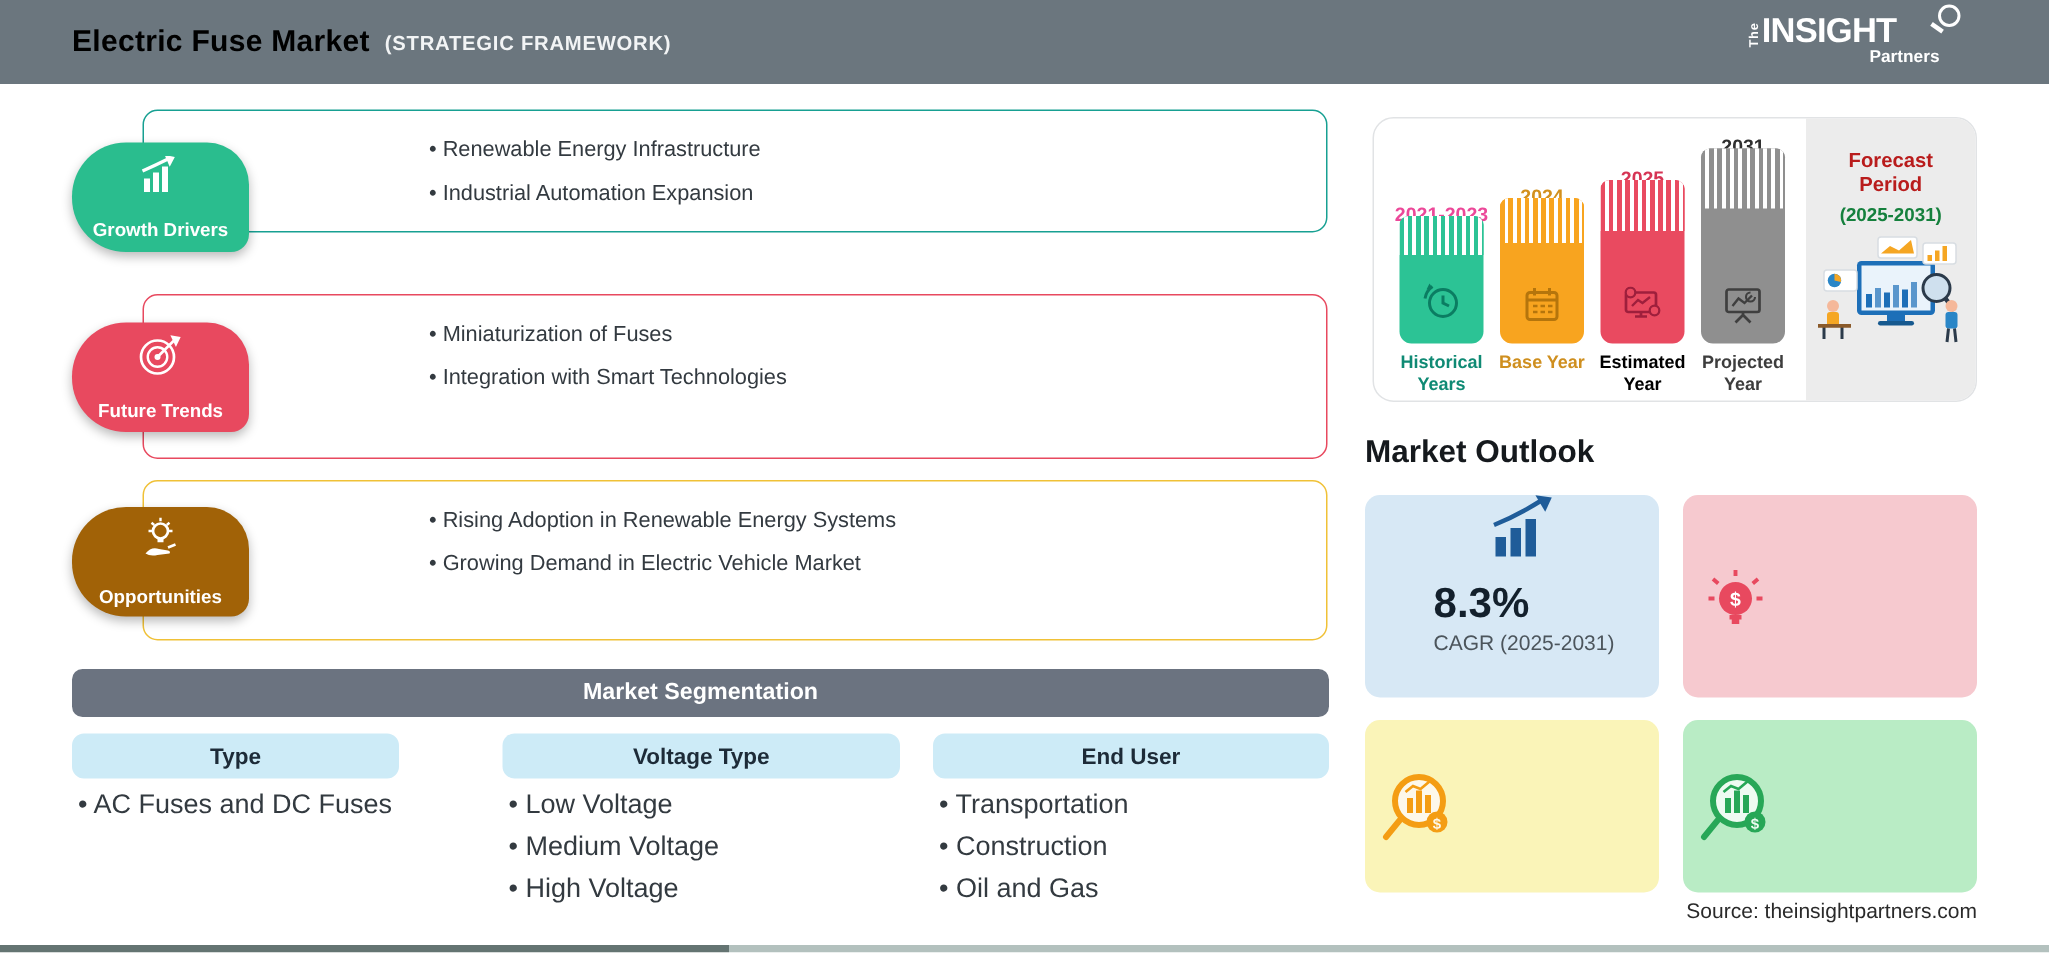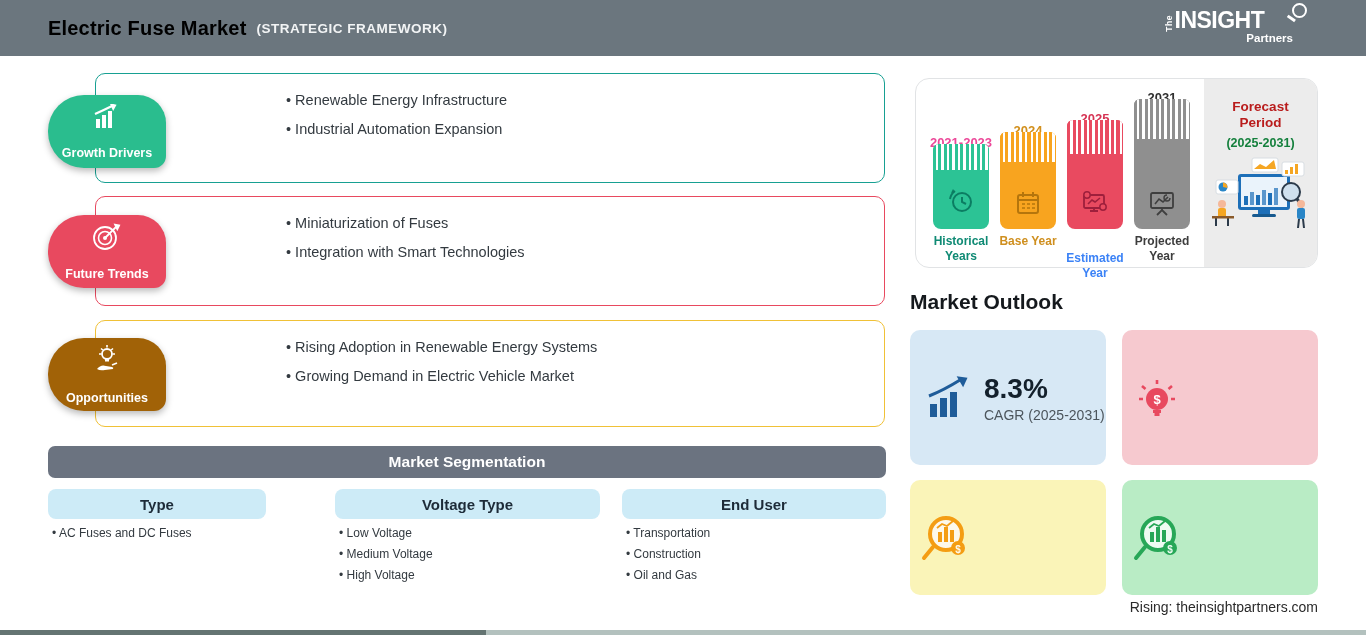--- a/index.html
+++ b/index.html
@@ -26,37 +26,37 @@
   .fw-box li::before { content:"•  "; color:#333a40; }
   .pill { position:absolute; left:48px; width:118px; height:73px; border-radius:36px 28px 12px 36px; box-shadow:0 3px 7px rgba(0,0,0,.28); display:flex; flex-direction:column; align-items:center; justify-content:center; gap:16px; }
   .pill-label { color:#fff; font-size:12.5px; font-weight:bold; }
 
   
   .seg-bar { position:absolute; left:48px; top:446px; width:838px; height:32px; background:#6b7380; border-radius:7px; display:flex; align-items:center; justify-content:center; }
   .seg-bar span { color:#fff; font-size:15.5px; font-weight:bold; }
   .seg-col-header { position:absolute; top:489px; height:30px; background:#cdebf7; border-radius:8px; display:flex; align-items:center; justify-content:center; }
   .seg-col-header span { font-size:15px; font-weight:bold; color:#1d2b38; }
   .seg-list { position:absolute; list-style:none; }
-  .seg-list li { font-size:12px; color:#333a40; margin-bottom:7px; }
+  .seg-list li { font-size:18px; color:#333a40; margin-bottom:7px; }
   .seg-list li::before { content:"•  "; }
 
   
   .tl-card { position:absolute; left:915px; top:78px; width:403px; height:190px; background:#fff; border:1.5px solid #e1e3e5; border-radius:14px; }
   .tl-forecast { position:absolute; right:0; top:0; width:113px; height:100%; background:#ececec; border-radius:0 13px 13px 0; text-align:center; padding-top:20px; }
   .tl-forecast .f1 { font-size:13.5px; font-weight:bold; color:#b91c1c; line-height:1.2; }
   .tl-forecast .f3 { font-size:12.5px; font-weight:bold; color:#15803d; margin-top:5px; }
   .tl-bar { position:absolute; width:56px; border-radius:6px 6px 8px 8px; }
   .tl-stripe { position:absolute; left:0; top:0; width:100%; border-radius:6px 6px 0 0; }
   .tl-year { position:absolute; width:80px; text-align:center; font-size:13px; font-weight:bold; }
   .tl-cat { position:absolute; width:70px; text-align:center; font-size:12px; font-weight:bold; line-height:1.25; }
   .tl-icon { position:absolute; left:50%; transform:translateX(-50%); bottom:12px; }
 
   
   .mo-title { position:absolute; left:910px; top:290px; font-size:21px; font-weight:bold; color:#15191d; }
-  .mo-card { position:absolute; border-radius:10px; }
+  .mo-card { position:absolute; border-radius:10px;flex-direction:column; }
   .mo-blue { left:910px; top:330px; width:196px; height:135px; background:#d7e8f5; display:flex; align-items:center; padding-left:16px; gap:12px; }
   .mo-pink { left:1122px; top:330px; width:196px; height:135px; background:#f6c9cf; }
   .mo-yellow { left:910px; top:480px; width:196px; height:115px; background:#faf4b8; }
   .mo-green { left:1122px; top:480px; width:196px; height:115px; background:#b9ecc5; }
   .mo-big { font-size:28px; font-weight:bold; color:#13202c; }
   .mo-sub { font-size:14px; color:#4c555c; margin-top:2px; }
   .source { position:absolute; right:48px; top:599px; font-size:14px; color:#2a2a2a; }
 
   
   .bottom-left { position:absolute; left:0; top:630px; width:486px; height:5px; background:#647472; }
@@ -71,21 +71,21 @@
   <div class="logo">
     <div class="logo-row">
       <span class="logo-the">The</span>
       <span class="logo-main">INSIGHT</span>
       <span class="logo-ring"></span>
     </div>
     <div class="logo-sub">Partners</div>
   </div>
 </div>
 
-<div class="fw-box" style="top:73px; height:110px; border:1.6px solid #17a092;">
+<div class="fw-box" style="top:73px; height:82px; border:1.6px solid #17a092;">
   <ul>
     <li>Renewable Energy Infrastructure</li>
     <li>Industrial Automation Expansion</li>
   </ul>
 </div>
 <div class="pill" style="top:95px; background:#2abd8e;">
   <svg width="34" height="26" viewBox="0 0 34 26">
     <rect x="6" y="15" width="4" height="9" fill="#fff"></rect>
     <rect x="12" y="11" width="4" height="13" fill="#fff"></rect>
     <rect x="18" y="7" width="4" height="17" fill="#fff"></rect>
@@ -221,21 +221,21 @@
   <div class="tl-bar" style="left:151px; top:41px; height:109px; background:#e94a60;">
     <div class="tl-stripe" style="height:34px; background:repeating-linear-gradient(90deg,#e94a60 0 3px,#ffffff 3px 5.5px);"></div>
     <svg class="tl-icon" width="30" height="26" viewBox="0 0 30 26">
       <rect x="4" y="4" width="20" height="13" rx="1.5" stroke="#9e1f3c" stroke-width="1.8" fill="none"></rect>
       <path d="M8 13 L12 9 L15 11 L20 7" stroke="#9e1f3c" stroke-width="1.6" fill="none"></path>
       <circle cx="7" cy="4" r="3.2" stroke="#9e1f3c" stroke-width="1.5" fill="#e94a60"></circle>
       <circle cx="23" cy="16" r="3.2" stroke="#9e1f3c" stroke-width="1.5" fill="#e94a60"></circle>
       <path d="M10 20 L18 20 M14 17 L14 20" stroke="#9e1f3c" stroke-width="1.8"></path>
     </svg>
   </div>
-  <div class="tl-cat" style="left:144px; top:155px; color:#3b82f6;margin-top:17px;">Estimated Year</div>
+  <div class="tl-cat" style="left:144px; top:155px; color:#000000;">Estimated Year</div>
 
   <div class="tl-year" style="left:206px; top:11px; color:#2f2f2f;">2031</div>
   <div class="tl-bar" style="left:218px; top:20px; height:130px; background:#8f8f8f;">
     <div class="tl-stripe" style="height:40px; background:repeating-linear-gradient(90deg,#8f8f8f 0 3px,#ffffff 3px 5.5px);"></div>
     <svg class="tl-icon" width="30" height="28" viewBox="0 0 30 28">
       <rect x="4" y="4" width="22" height="15" rx="1.5" stroke="#3f3f3f" stroke-width="1.8" fill="none"></rect>
       <path d="M8 15 L12 10 L16 13 L21 8" stroke="#3f3f3f" stroke-width="1.6" fill="none"></path>
       <path d="M20 6 A3 3 0 1 0 23 9" stroke="#3f3f3f" stroke-width="1.4" fill="none"></path>
       <path d="M15 19 L15 22 M10 26 L15 21 L20 26" stroke="#3f3f3f" stroke-width="1.8" fill="none"></path>
     </svg>
@@ -290,16 +290,16 @@
     <rect x="24" y="15" width="4" height="15" fill="#27a757"></rect>
     <rect x="30" y="18" width="4" height="12" fill="#27a757"></rect>
     <path d="M17 16 L22 12 L27 14 L33 9" stroke="#27a757" stroke-width="1.8" fill="none"></path>
     <path d="M13 35 L4 46" stroke="#27a757" stroke-width="4" stroke-linecap="round"></path>
     <circle cx="38" cy="36" r="7" fill="#27a757"></circle>
     <text x="38" y="40.5" font-size="10" font-weight="bold" fill="#eefbf2" text-anchor="middle" font-family="Liberation Sans, sans-serif">$</text>
   </svg>
 
 </div>
 
-<div class="source">Rising: theinsightpartners.com</div>
+<div class="source">Source: theinsightpartners.com</div>
 
 <div class="bottom-left"></div>
 <div class="bottom-right"></div>
 
 </body></html>

